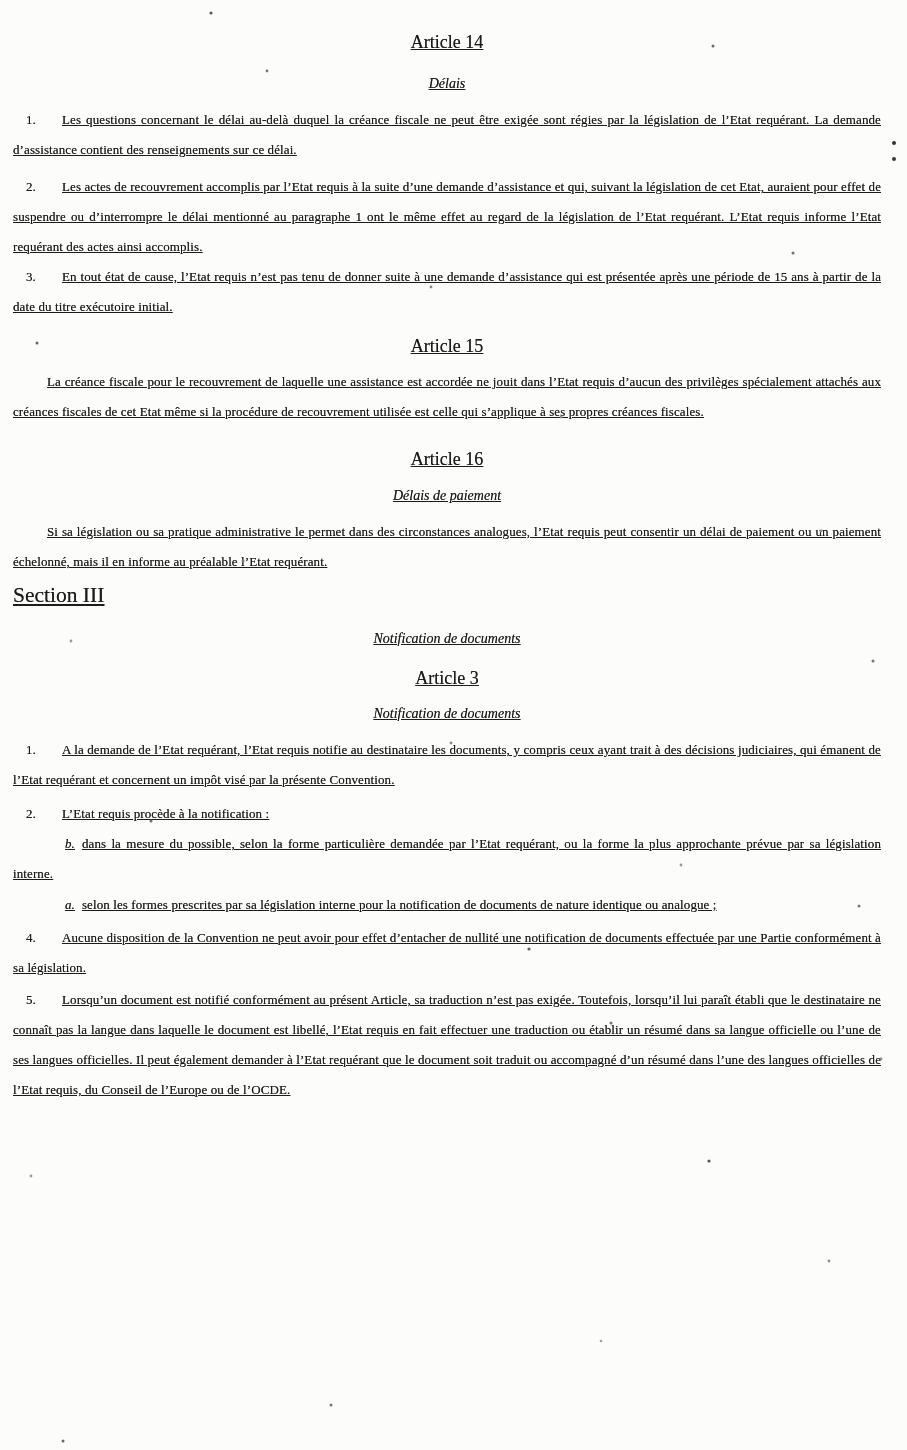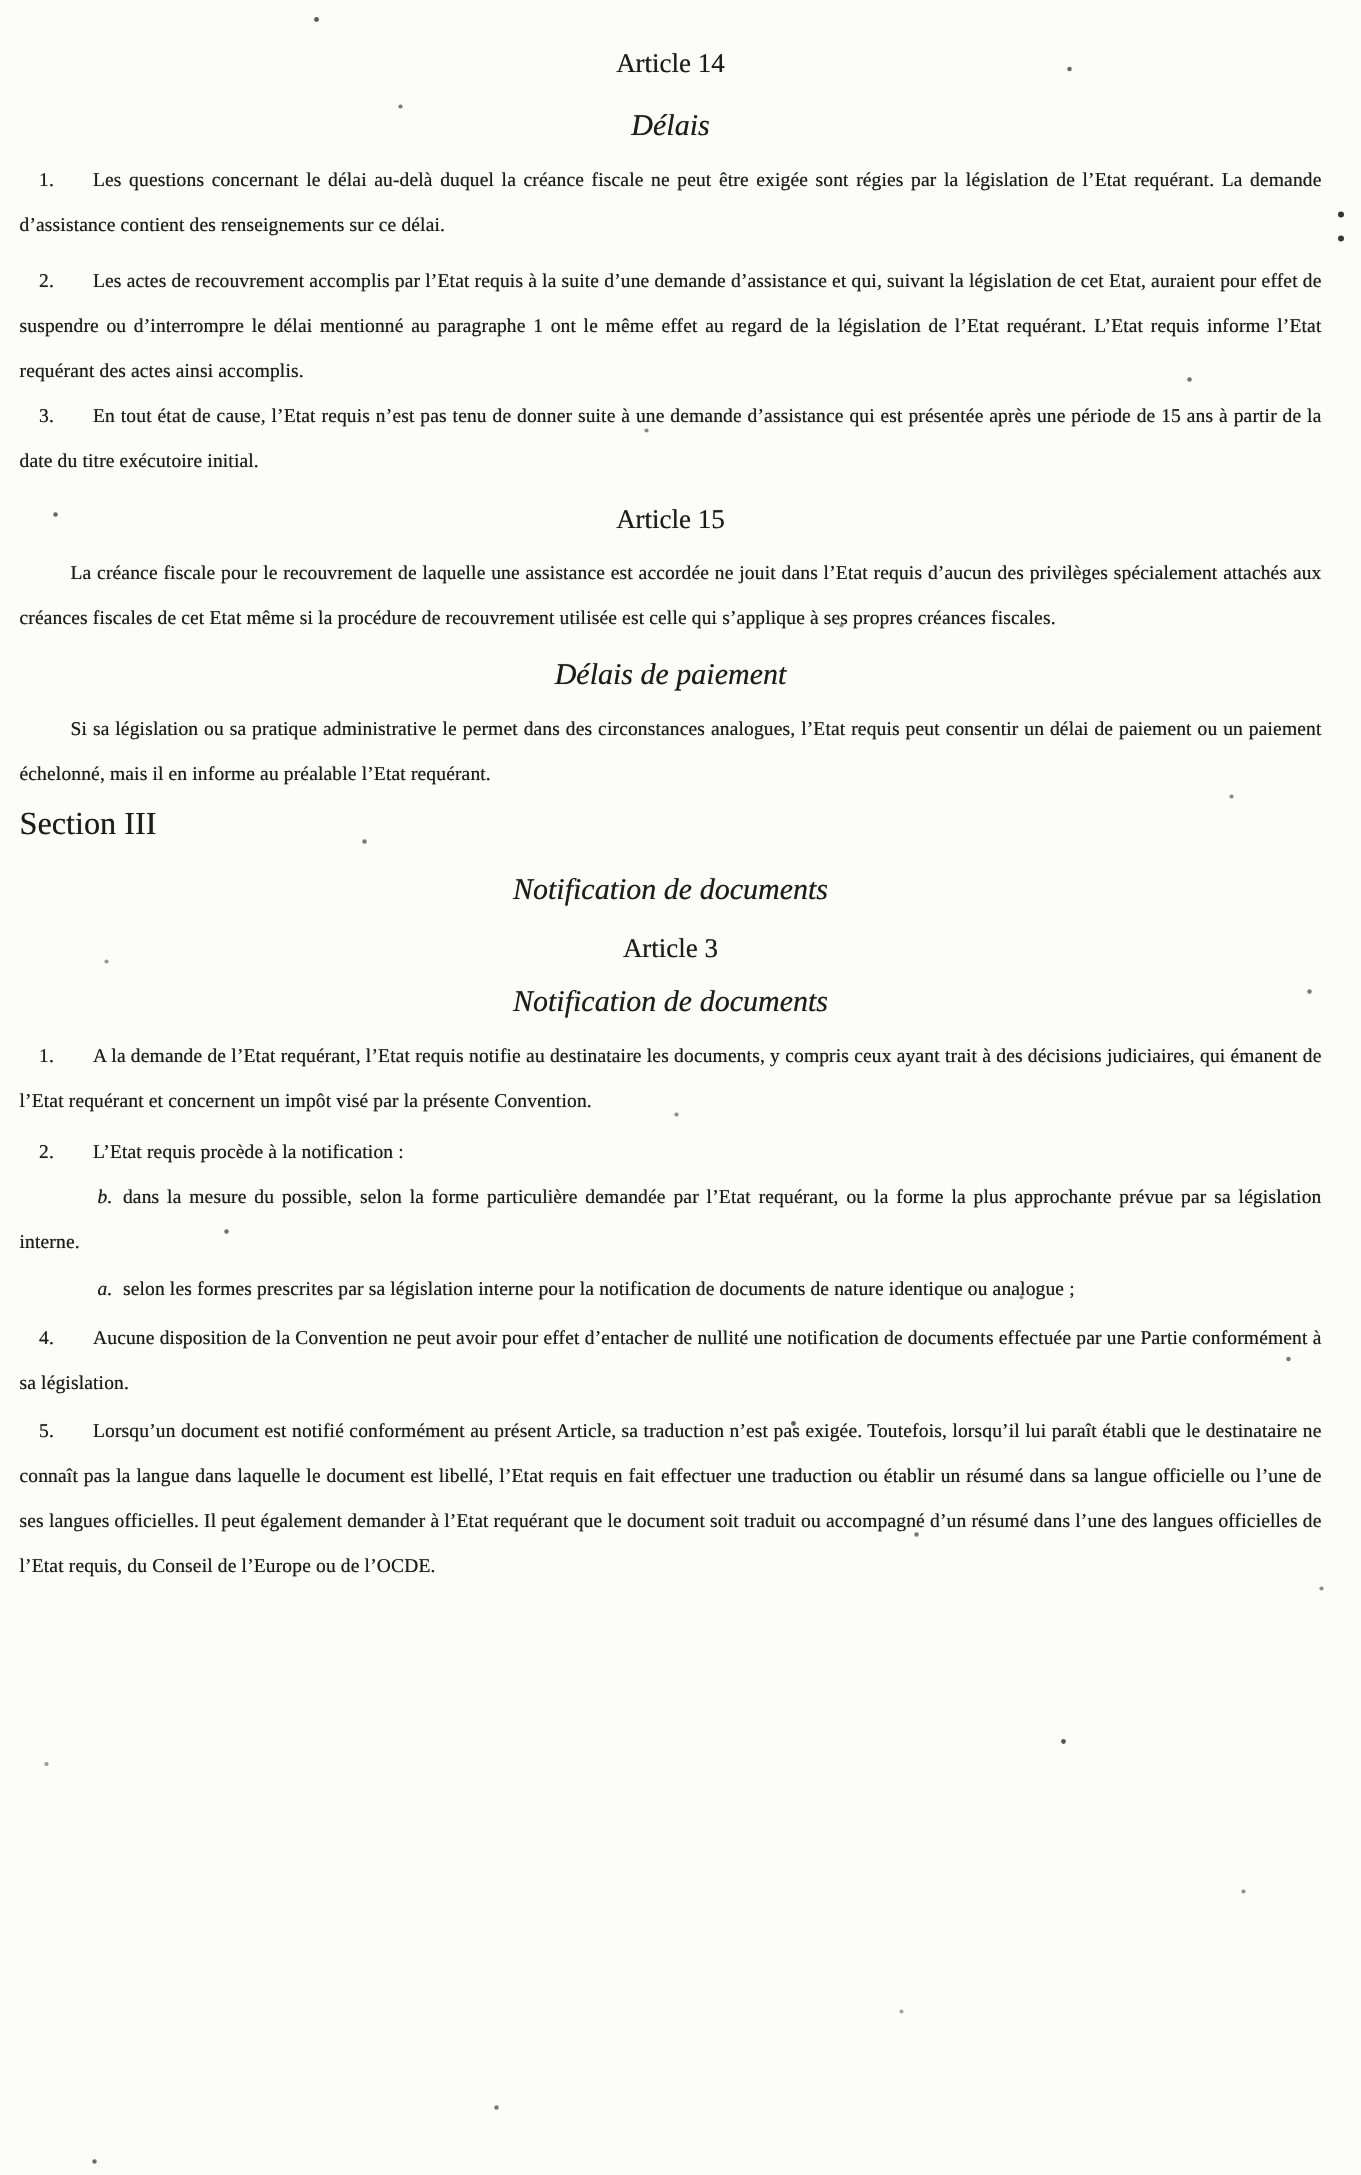--- a/index.html
+++ b/index.html
@@ -13,32 +13,33 @@
     color: var(--ink);
     font-family: "Liberation Serif", "DejaVu Serif", serif;
     overflow: hidden;
   }
   .page {
     position: relative;
     width: 907px;
     height: 1450px;
     padding: 20px 26px 0 13px;
     text-shadow: 0 0 0.45px rgba(25,25,25,0.7);
+    text-decoration: underline;
   }
   
   .art-head {
     text-align: center;
     font-size: 18px;
     font-weight: normal;
     line-height: 28px;
   }
   .art-sub {
     text-align: center;
     font-style: italic;
-    font-size: 20px;
+    font-size: 14px;
     line-height: 28px;
   }
   .section-head {
     text-align: left;
     font-size: 21.5px;
     font-weight: normal;
     line-height: 30px;
   }
   
   .para {
@@ -118,20 +119,21 @@
   <p class="para numbered m-p1"><span class="pnum">1.</span><span class="ptext">Les questions concernant le délai au-delà duquel la créance fiscale ne peut être exigée sont régies par la législation de l’Etat requérant. La demande d’assistance contient des renseignements sur ce délai.</span></p>
 
   <p class="para numbered m-p2"><span class="pnum">2.</span><span class="ptext">Les actes de recouvrement accomplis par l’Etat requis à la suite d’une demande d’assistance et qui, suivant la législation de cet Etat, auraient pour effet de suspendre ou d’interrompre le délai mentionné au paragraphe 1 ont le même effet au regard de la législation de l’Etat requérant. L’Etat requis informe l’Etat requérant des actes ainsi accomplis.</span></p>
 
   <p class="para numbered m-p3"><span class="pnum">3.</span><span class="ptext">En tout état de cause, l’Etat requis n’est pas tenu de donner suite à une demande d’assistance qui est présentée après une période de 15 ans à partir de la date du titre exécutoire initial.</span></p>
 
   <h2 class="art-head m-a15h">Article 15</h2>
 
   <p class="para plain m-a15p">La créance fiscale pour le recouvrement de laquelle une assistance est accordée ne jouit dans l’Etat requis d’aucun des privilèges spécialement attachés aux créances fiscales de cet Etat même si la procédure de recouvrement utilisée est celle qui s’applique à ses propres créances fiscales.</p>
 
+  <h2 class="art-head m-a16h">Article 16</h2>
   <div class="art-sub m-a16s">Délais de paiement</div>
 
   <p class="para plain m-a16p">Si sa législation ou sa pratique administrative le permet dans des circonstances analogues, l’Etat requis peut consentir un délai de paiement ou un paiement échelonné, mais il en informe au préalable l’Etat requérant.</p>
 
   <h1 class="section-head m-s3h">Section III</h1>
   <div class="art-sub m-s3s">Notification de documents</div>
 
   <h2 class="art-head m-a17h">Article 3</h2>
   <div class="art-sub m-a17s">Notification de documents</div>
 

